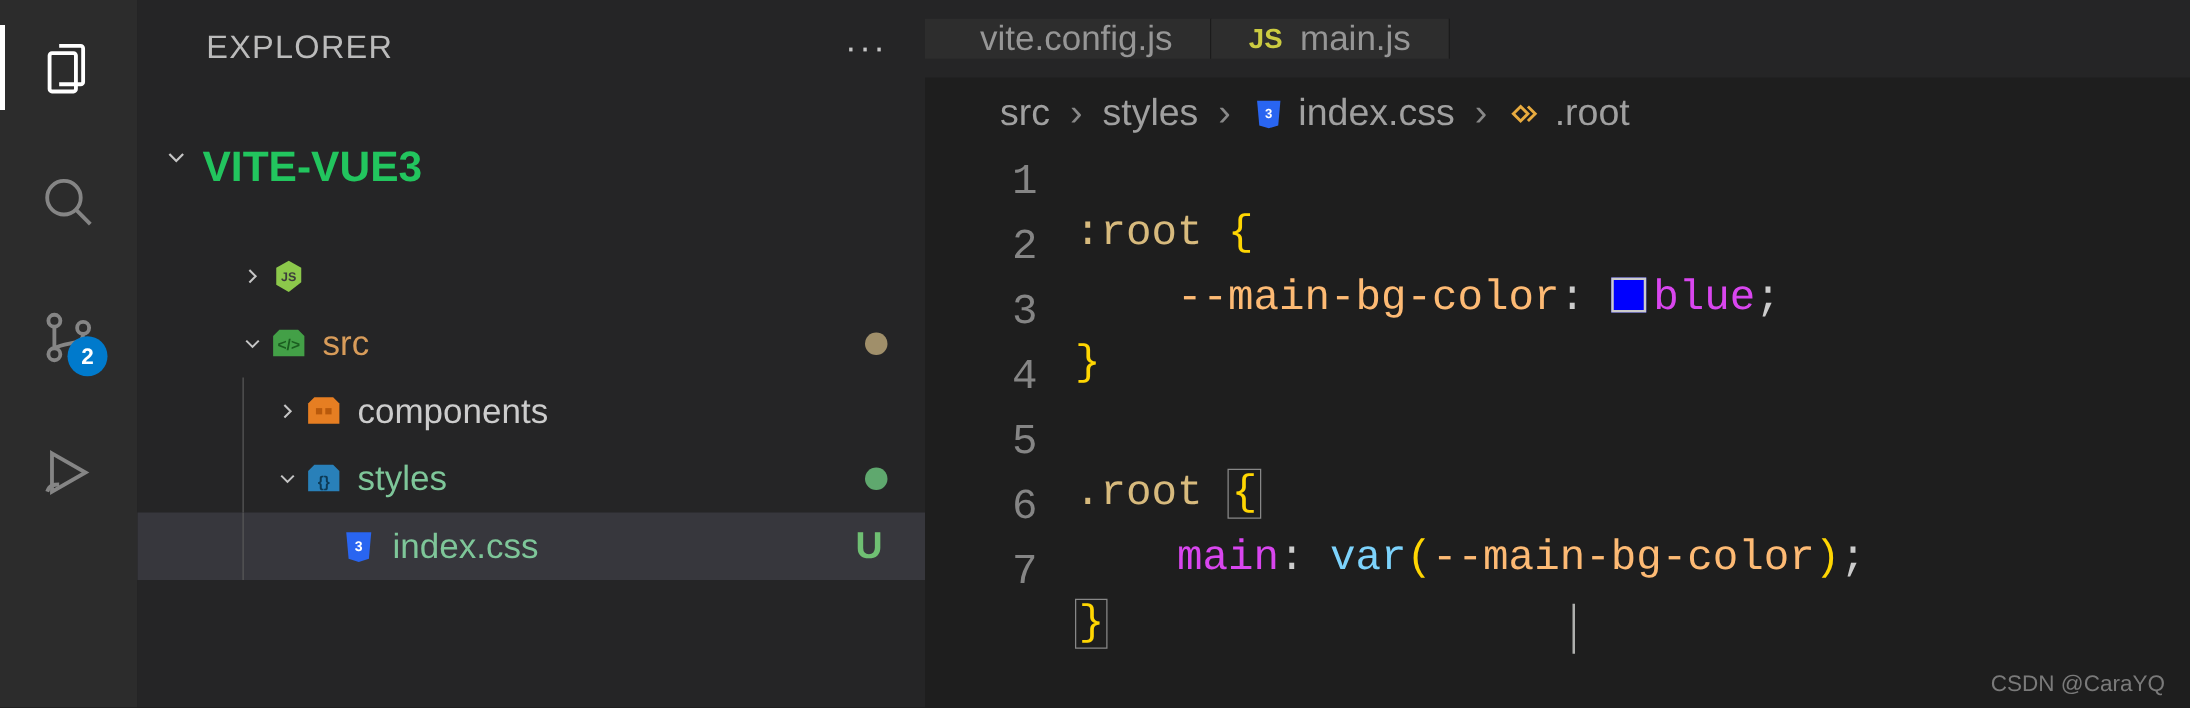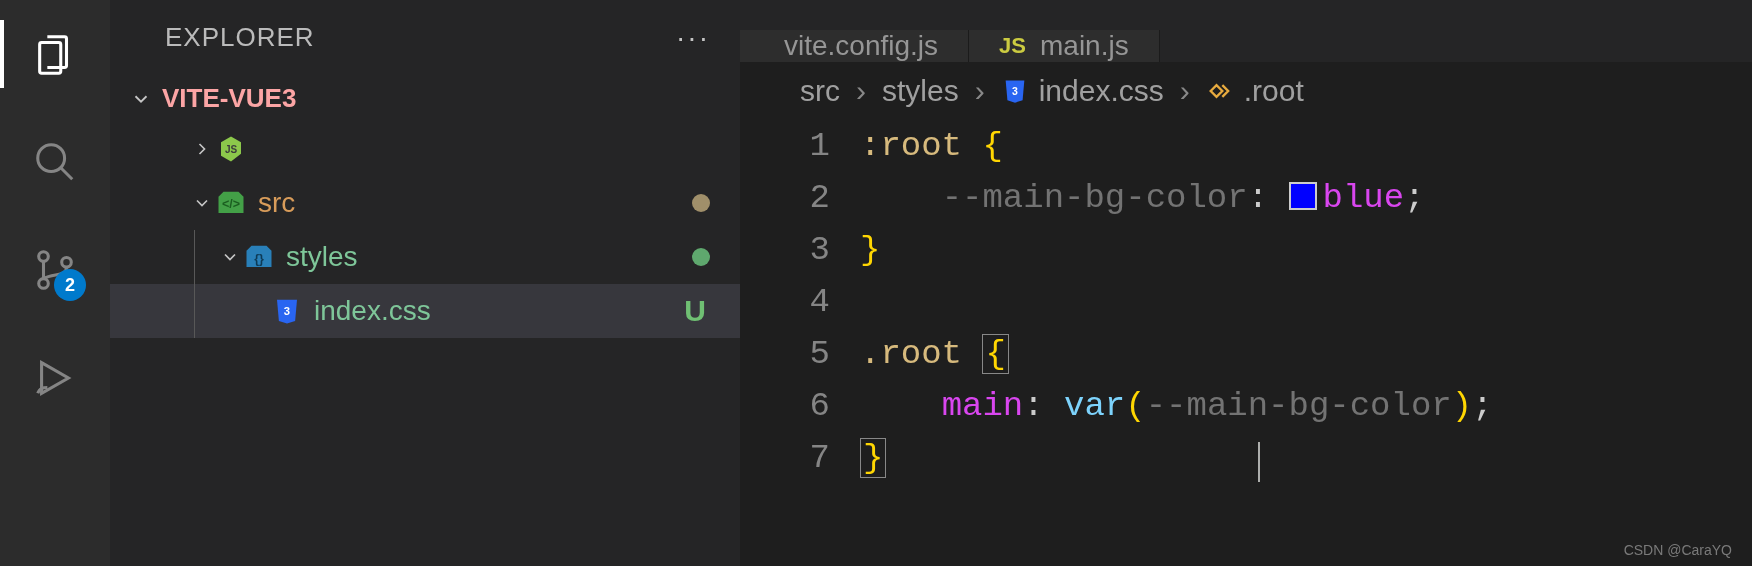--- a/index.html
+++ b/index.html
@@ -61,39 +61,40 @@
   font-weight: 600;
 }
 
 
 .sidebar {
   width: 630px;
   background: #252526;
   display: flex;
   flex-direction: column;
   flex-shrink: 0;
+  gap: 32px;
 }
 .sidebar-header {
   height: 75px;
   display: flex;
   align-items: center;
   justify-content: space-between;
   padding: 0 30px 0 55px;
   color: #bbbbbb;
   font-size: 26px;
   letter-spacing: 1px;
 }
 .sidebar-header .more { color: #c5c5c5; font-size: 28px; letter-spacing: 2px; cursor: pointer; }
 .project-header {
   display: flex;
-  align-items: center;
+  align-items: flex-start;
   padding: 8px 0 8px 20px;
   font-weight: 700;
-  font-size: 26px;
-  color: #fca5a5;
+  font-size: 34px;
+  color: #22c55e;
   gap: 10px;
   cursor: pointer;
 }
 .tree {
   display: flex;
   flex-direction: column;
 }
 .tree-row {
   display: flex;
   align-items: center;
@@ -127,21 +128,21 @@
 .indent-2 { padding-left: 108px; }
 .indent-3 { padding-left: 136px; }
 .row-active { background: #37373d; }
 .guide { position: absolute; left: 84px; top:0; bottom:0; width:1px; background:#585858; }
 
 
 .editor { flex: 1; display: flex; flex-direction: column; background: #1e1e1e; min-width: 0; }
 .tabs {
   height: 62px;
   display: flex;
-  align-items: flex-end;
+  align-items: center;
   background: #252526;
 }
 .tab {
   display: flex;
   align-items: center;
   padding: 0 30px;
   font-size: 28px;
   color: #969696;
   gap: 14px;
   cursor: pointer;
@@ -161,27 +162,27 @@
   font-size: 30px;
   color: #a0a0a0;
 }
 .breadcrumbs .bc { display:flex; align-items:center; gap:10px; cursor:pointer; }
 .bc-sep { color:#888; }
 .bc-icon { display:inline-flex; }
 
 .code-area { display:flex; flex:1; font-family: Consolas, "Courier New", monospace; font-size: 34px; }
 .gutter { width: 120px; display:flex; flex-direction:column; text-align:right; color:#858585; padding-right:30px; }
 .gutter div { height: 52px; line-height:52px; }
-.code { flex:1; display:flex; flex-direction:column; position:relative; }
+.code { flex:1; display:flex; flex-direction:column; position:relative;margin-top:41px; }
 .code-line { height:52px; line-height:52px; white-space: pre; }
 .tok-sel { color:#d7ba7d; }
 .tok-brace { color:#ffd602; }
 .tok-prop { color:#d946ef; }
 .tok-func { color:#7dd3fc; }
-.tok-var { color:#737373; }
+.tok-var { color:#fdba74; }
 .tok-punct { color:#cccccc; }
 .color-swatch {
   display:inline-block;
   width:28px;height:28px;
   border:2px solid #ccc;
   background:#0000ff;
   vertical-align:-3px;
   margin-right:6px;
 }
 .brace-box { border:1px solid #888; padding:0 2px; }
@@ -189,21 +190,21 @@
 .caret {
   position:absolute;
   width:2px; height:40px;
   background:#aeafad;
 }
 
 .watermark {
   position:absolute;
   right:20px;
   bottom:8px;
-  font-size:14px;
+  font-size:18px;
   color:#7a7a7a;
 }
 
 
 svg { display:block; }
 </style>
 </head>
 <body>
 
 <div class="activity-bar">
@@ -268,20 +269,36 @@
           </svg>
         </span>
         <span class="icon">
           <svg width="30" height="30" viewBox="0 0 24 24">
             <path fill="#43a047" d="M2 7l4-4h12l4 4v13H2z"></path>
             <text x="12" y="16" text-anchor="middle" font-size="10" fill="#1b5e20" font-weight="700">&lt;/&gt;</text>
           </svg>
         </span>
         <span class="label">src</span>
         <span class="mod-dot"></span>
+      </div>
+      <div class="tree-row indent-2">
+        <div class="guide"></div>
+        <span class="chev">
+          <svg width="20" height="20" viewBox="0 0 24 24">
+            <path d="M9 6l6 6-6 6" stroke="#c5c5c5" stroke-width="2" fill="none"></path>
+          </svg>
+        </span>
+        <span class="icon">
+          <svg width="30" height="30" viewBox="0 0 24 24">
+            <path fill="#e67e22" d="M2 7l4-4h12l4 4v13H2z"></path>
+            <rect x="7" y="10" width="4" height="4" fill="#b9590b"></rect>
+            <rect x="13" y="10" width="4" height="4" fill="#b9590b"></rect>
+          </svg>
+        </span>
+        <span class="label">components</span>
       </div>
       <div class="tree-row indent-2 green-label">
         <div class="guide"></div>
         <span class="chev">
           <svg width="20" height="20" viewBox="0 0 24 24">
             <path d="M6 9l6 6 6-6" stroke="#c5c5c5" stroke-width="2" fill="none"></path>
           </svg>
         </span>
         <span class="icon">
           <svg width="30" height="30" viewBox="0 0 24 24">

